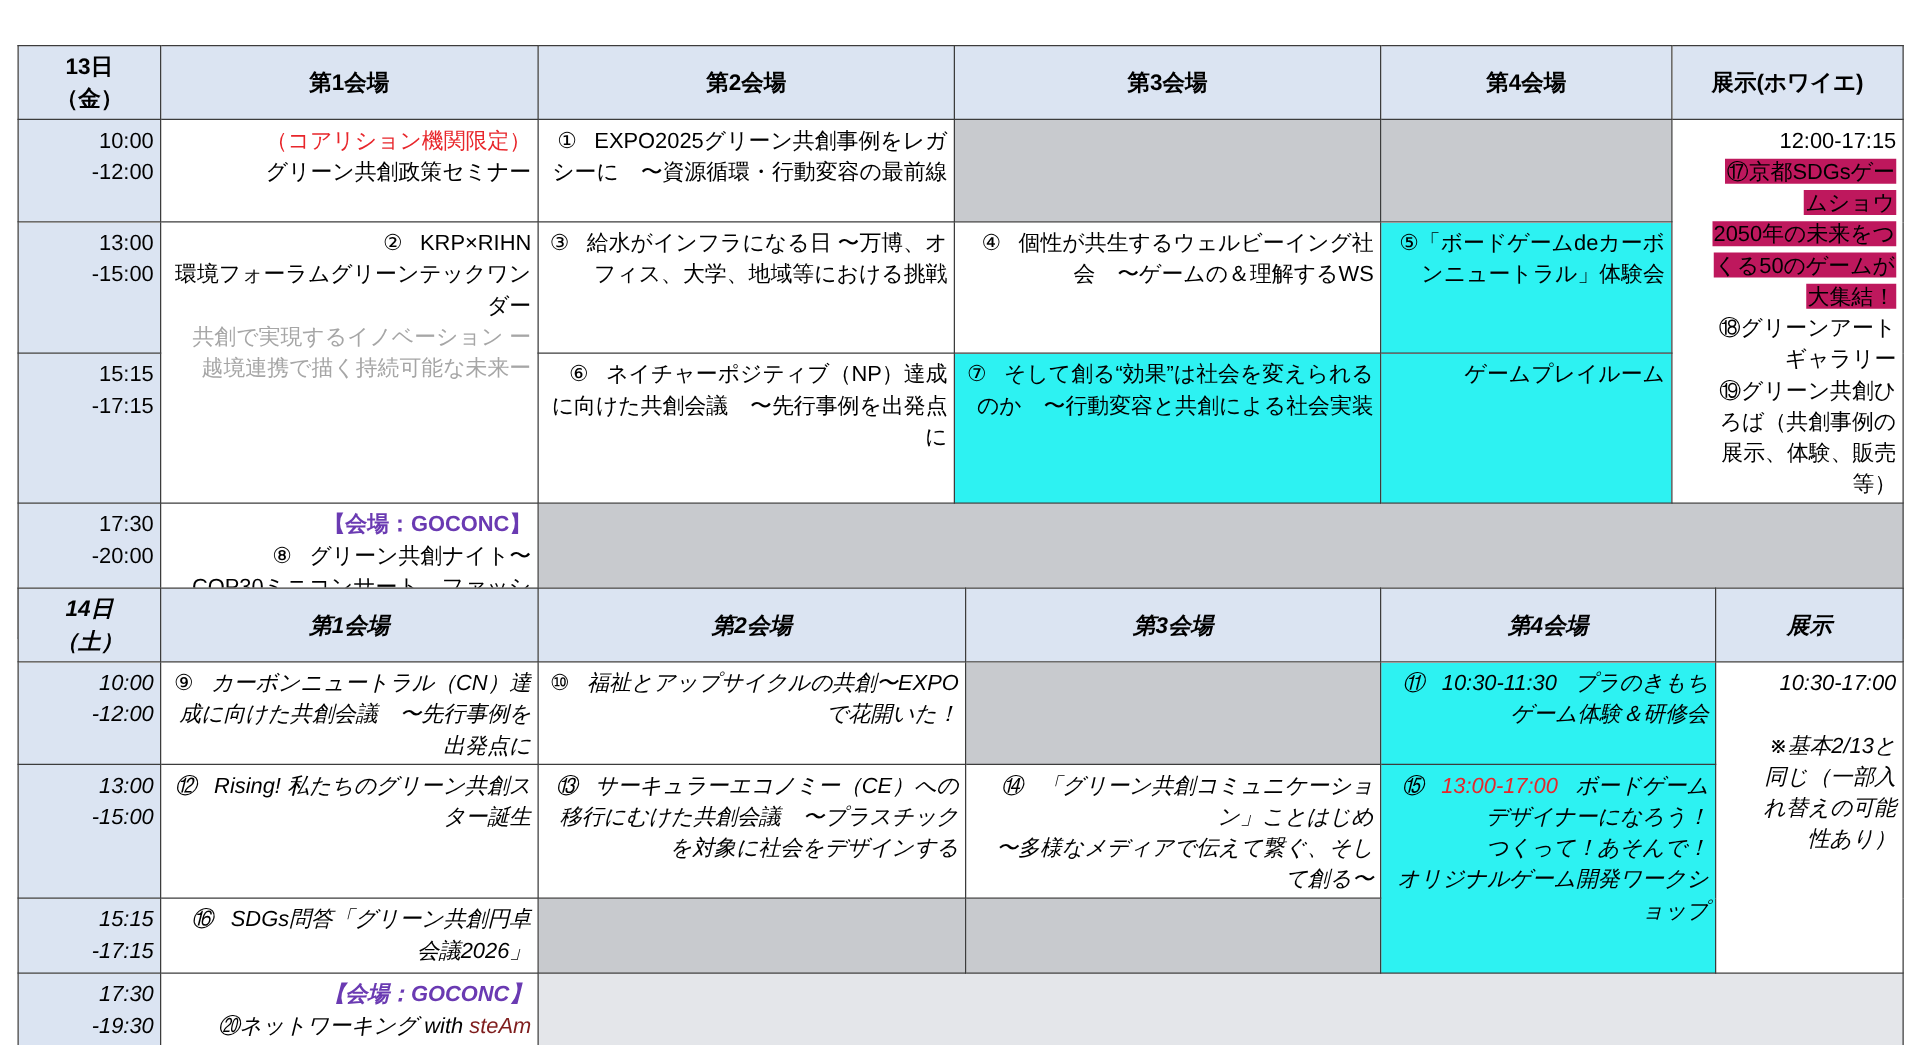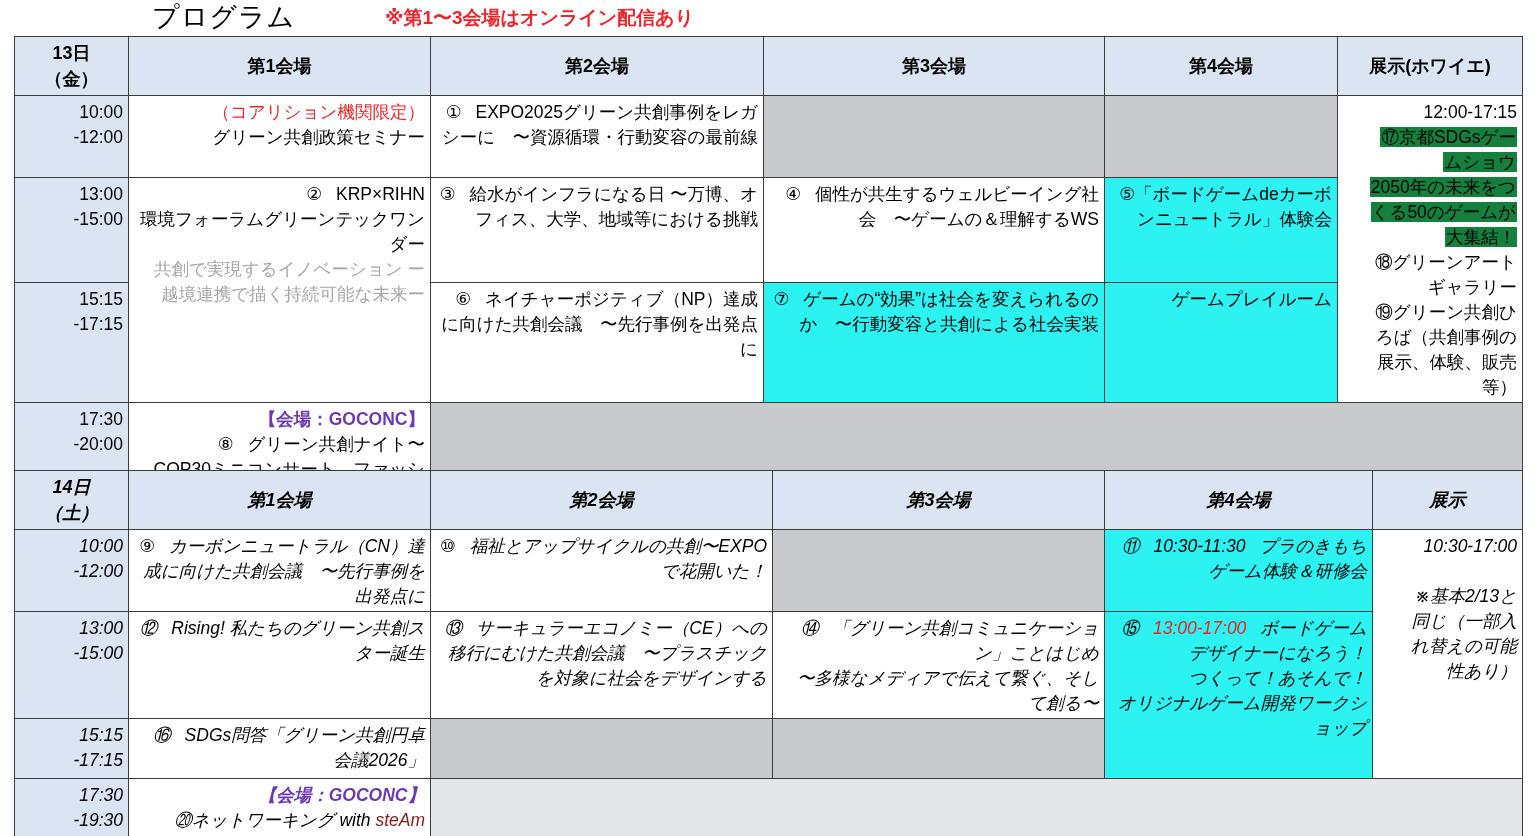--- a/index.html
+++ b/index.html
@@ -96,21 +96,21 @@
   td.cyan        { background: #2df2f2; }
   td.white       { background: #ffffff; }
 
   .circ { letter-spacing: 0; }
   .sp   { display: inline-block; width: 14px; }
   .red      { color: #e8262b; }
   .purple   { color: #6a3ab2; font-weight: bold; }
   .gray     { color: #a6a6a6; }
   .green    { color: #7f1d1d; }
   .redtime  { color: #e8262b; margin-top: 12px; }
-  .hl       { background: #15803d; }
+  .hl       { background: #be185d; }
   .exh {
     font-size: 17px;
     line-height: 24px;
     padding-left: 6px;
     padding-right: 2px;
   }
   .exh .ln { display: block; }
   .exh .ln span.hl { padding: 0 1px; }
 
   
@@ -140,24 +140,20 @@
   .h2-r1  { height: 80px; }
   .h2-r2  { height: 105px; }
   .h2-r3  { height: 60px; }
   .h2-r4  { height: 72px; }
 </style>
 </head>
 <body>
 
 <div class="page">
 
-  <div class="head-band">
-    <div class="prog-title">プログラム</div>
-    <div class="online-note">※第1〜3会場はオンライン配信あり</div>
-  </div>
 
   <table class="sched" id="table1">
     <colgroup>
       <col class="c0">
         <col class="c1">
         <col class="c2">
         <col class="c3">
         <col class="c4">
         <col class="c5">
     </colgroup>
@@ -226,21 +222,21 @@
 
       <tr class="h-r3">
         <td class="timecell">
           <span>15:15</span><br>
           <span>-17:15</span>
         </td>
         <td class="white">
           <span class="circ">⑥</span><span class="sp"></span><span>ネイチャーポジティブ（NP）達成に向けた共創会議　〜先行事例を出発点に</span>
         </td>
         <td class="cyan">
-          <span class="circ">⑦</span><span class="sp"></span><span>ゲームの“効果”は社会を変えられるのか　〜行動変容と共創による社会実装</span>
+          <span class="circ">⑦</span><span class="sp"></span><span>そして創る“効果”は社会を変えられるのか　〜行動変容と共創による社会実装</span>
         </td>
         <td class="cyan">
           <span>ゲームプレイルーム</span>
         </td>
       </tr>
 
       <tr class="h-r4">
         <td class="timecell">
           <span>17:30</span><br>
           <span>-20:00</span>

